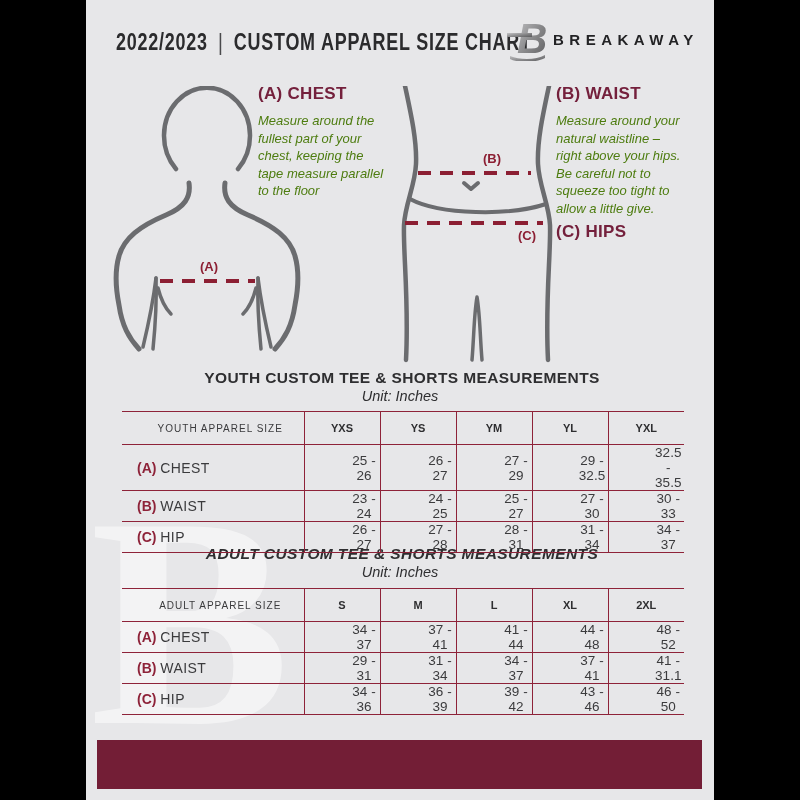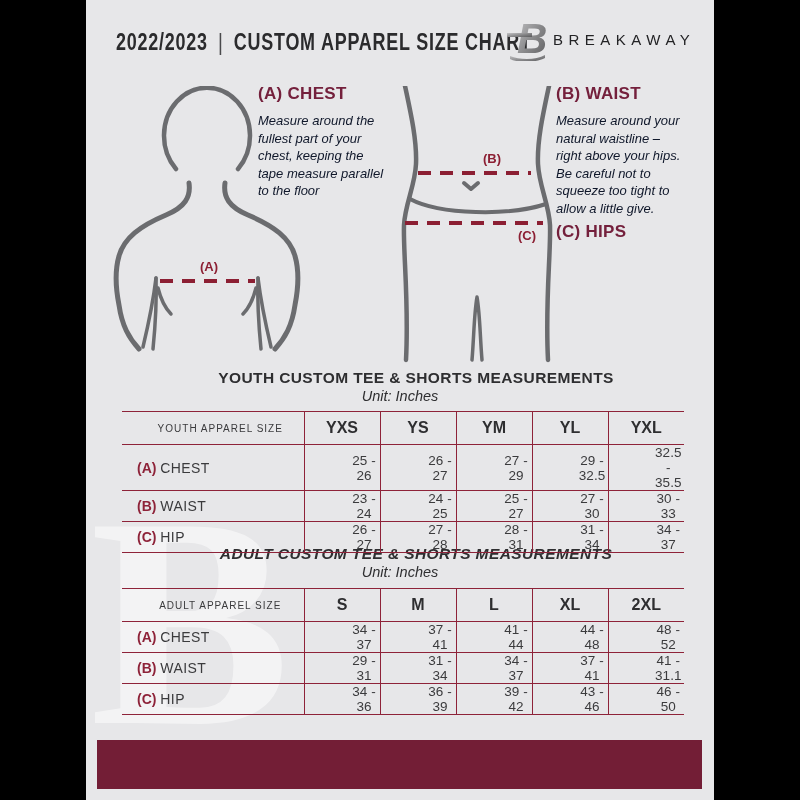--- a/index.html
+++ b/index.html
@@ -14,52 +14,52 @@
   }
   .abs{position:absolute;}
   
   .main-title{
     left:30px;top:28px;display:flex;align-items:center;
     transform:scaleX(0.78);transform-origin:left center;
     font-weight:700;font-size:23px;color:#2b2b2d;letter-spacing:1px;white-space:nowrap;
   }
   .main-title .divider{font-weight:400;margin:0 13px;font-size:24px;color:#4a4a4c;}
   .brand-text{
-    left:467px;top:31px;font-weight:400;font-size:15px;letter-spacing:5.5px;color:#232325;white-space:nowrap;
+    left:467px;top:31px;font-weight:700;font-size:15px;letter-spacing:5.5px;color:#232325;white-space:nowrap;
   }
   
   .instr h3{margin:0;font-size:17px;font-weight:700;color:#74203c;letter-spacing:.3px;}
   .instr p{
     margin:8px 0 0 0;font-style:italic;font-size:13px;line-height:17.5px;
-    color:#0f172a;white-space:pre-line;
+    color:#4d7c0f;white-space:pre-line;
   }
   
   .section-title{
-    left:16px;width:628px;text-align:center;font-size:15.5px;font-weight:700;
+    left:2px;width:628px;text-align:center;font-size:15.5px;font-weight:700;
     color:#2e2e30;letter-spacing:.4px;
   }
   .unit-line{
     left:0;width:628px;text-align:center;font-size:14.5px;font-style:italic;color:#2e2e30;
   }
   
   table.size{
     border-collapse:collapse;table-layout:fixed;width:562px;z-index:1;
     background:transparent;
   }
   table.size col.c0{width:182px;}
   table.size col.cn{width:76px;}
   table.size th,table.size td{
     border-top:1.5px solid #8e2339;padding:0;vertical-align:middle;
   }
   table.size tbody tr:last-child th,
   table.size tbody tr:last-child td{border-bottom:1.5px solid #8e2339;}
   table.size th:not(.first),table.size td:not(.first){border-left:1.5px solid #8e2339;}
   table.size thead tr{height:33px;}
   table.size tbody tr{height:30px;}
-  table.size thead th{font-size:16px;font-weight:700;color:#2e2e30;text-align:center;}
+  table.size thead th{font-size:11px;font-weight:700;color:#2e2e30;text-align:center;}
   table.size thead th.first{
     font-size:10px;font-weight:400;letter-spacing:1px;text-align:center;padding-left:15px;color:#3a3a3c;
   }
   table.size td{font-size:13.5px;color:#3b3b3d;text-align:center;padding-left:44px;}
   table.size td.first{text-align:left;padding-left:15px;font-size:14px;}
   table.size td.first .pfx{font-weight:700;color:#8e2339;}
   table.size td.first .lbl{color:#3b3b3d;letter-spacing:.4px;}
   .adult-tbl thead tr{height:32px;}
   
   .watermark{

